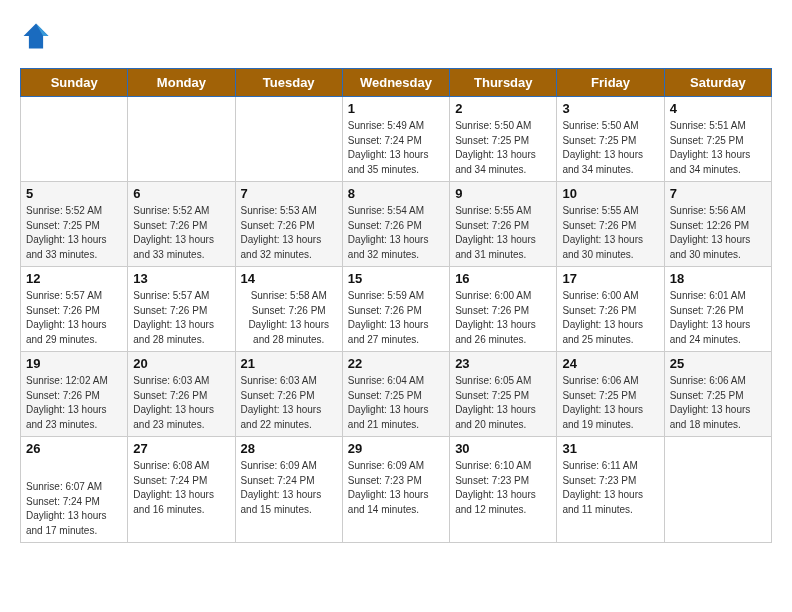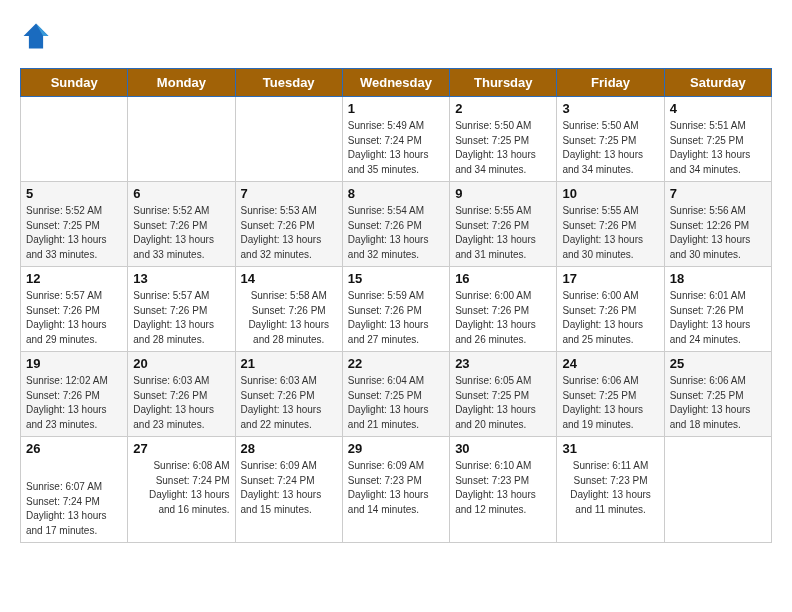--- a/index.html
+++ b/index.html
@@ -310,21 +310,21 @@
       <tr>
         <td>
           <div class="day-num">26</div>
           <div class="day-info" style="white-space: pre-line; margin-top: 24px;">Sunrise: 6:07 AM
 Sunset: 7:24 PM
 Daylight: 13 hours
 and 17 minutes.</div>
         </td>
         <td>
           <div class="day-num">27</div>
-          <div class="day-info" style="white-space: pre-line; text-align: right;">Sunrise: 6:08 AM
+          <div class="day-info" style="white-space: pre-line;">Sunrise: 6:08 AM
 Sunset: 7:24 PM
 Daylight: 13 hours
 and 16 minutes.</div>
         </td>
         <td>
           <div class="day-num">28</div>
           <div class="day-info" style="white-space: pre-line;">Sunrise: 6:09 AM
 Sunset: 7:24 PM
 Daylight: 13 hours
 and 15 minutes.</div>
@@ -338,21 +338,21 @@
         </td>
         <td>
           <div class="day-num">30</div>
           <div class="day-info" style="white-space: pre-line;">Sunrise: 6:10 AM
 Sunset: 7:23 PM
 Daylight: 13 hours
 and 12 minutes.</div>
         </td>
         <td>
           <div class="day-num">31</div>
-          <div class="day-info" style="white-space: pre-line; text-align: center;">Sunrise: 6:11 AM
+          <div class="day-info" style="white-space: pre-line;">Sunrise: 6:11 AM
 Sunset: 7:23 PM
 Daylight: 13 hours
 and 11 minutes.</div>
         </td>
         <td class="empty"></td>
       </tr>
     </tbody>
 </table>
 
 </body></html>

